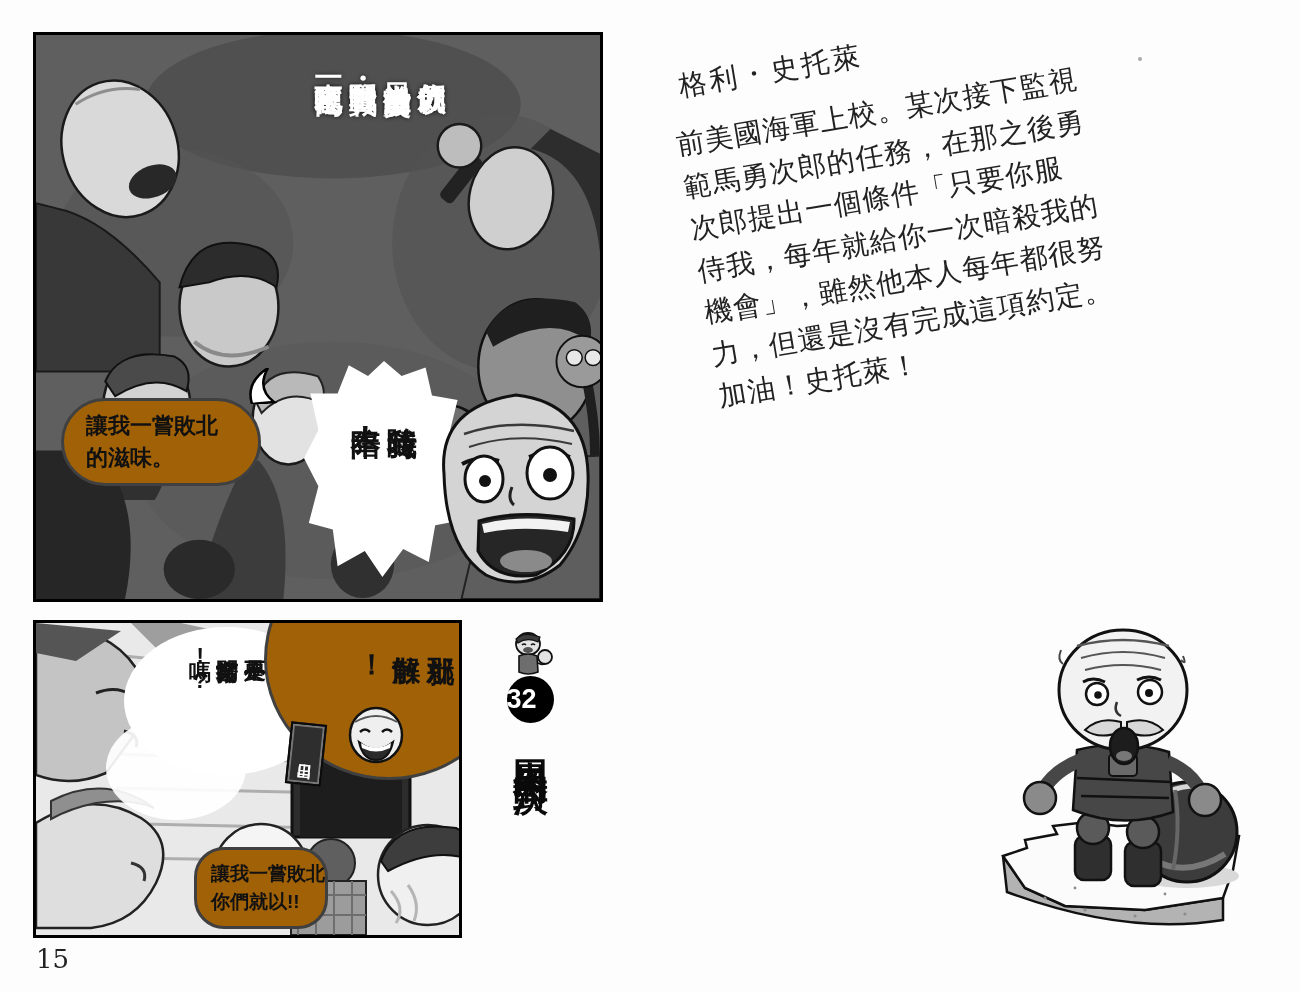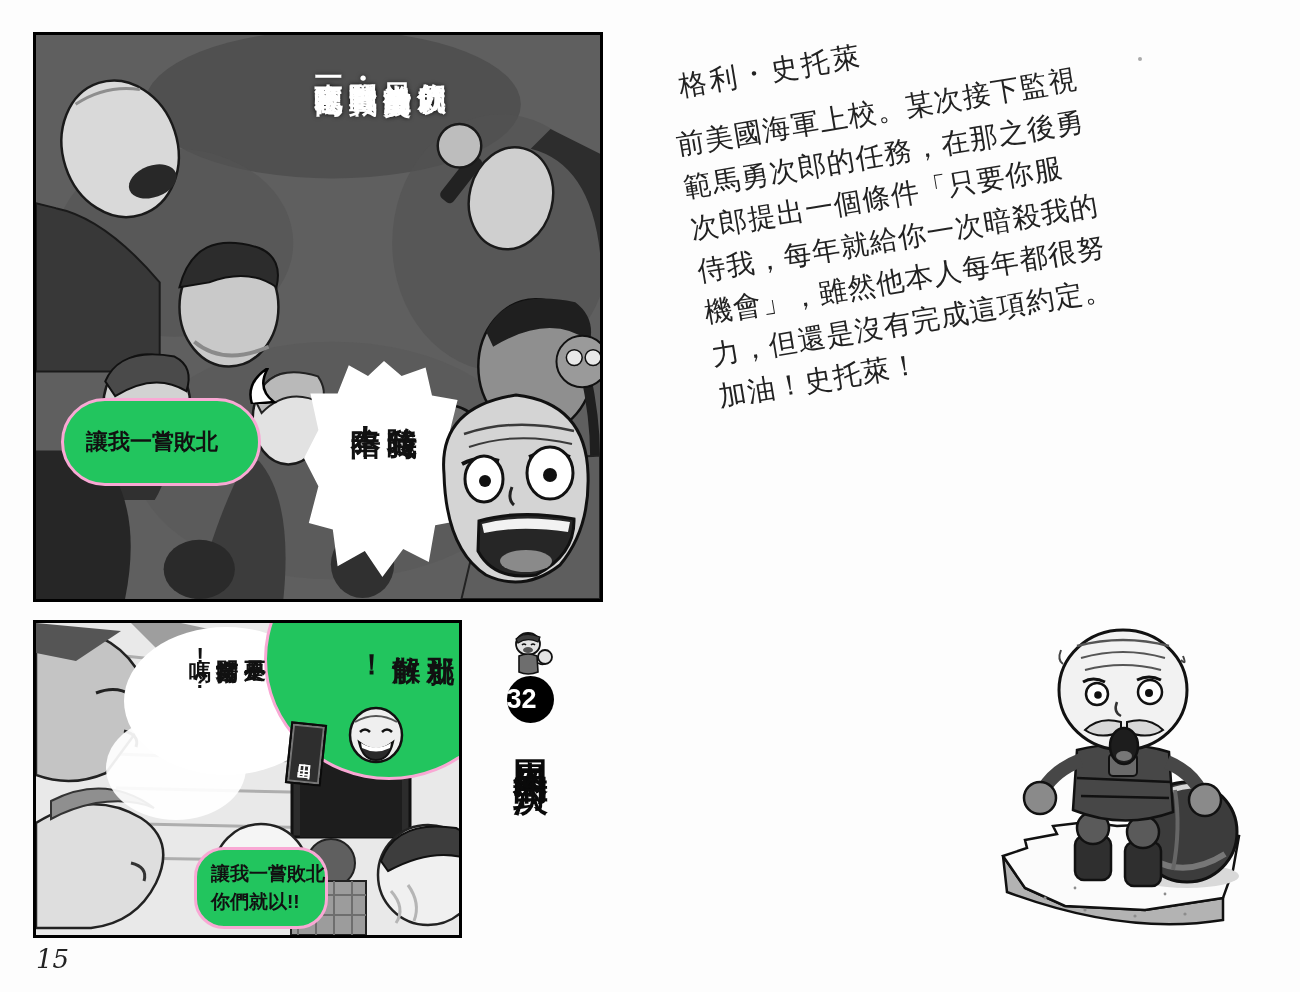--- a/index.html
+++ b/index.html
@@ -18,21 +18,21 @@
   .vtext .vcol{margin:0 3px;line-height:1.12;}
 
   
   .narration{
     position:absolute;right:150px;top:26px;height:252px;
     color:#fff;font-weight:bold;font-size:28px;
     text-shadow:0 0 4px rgba(0,0,0,.55);
     letter-spacing:1px;
   }
   
-  .bubble{position:absolute;background:#22c55e;border:3px solid #f9a8d4;box-sizing:border-box;}
+  .bubble{position:absolute;background:#a16207;border:3px solid #404040;box-sizing:border-box;}
   .bubble-defeat{
     left:25px;top:363px;width:200px;height:88px;border-radius:44px;
     display:flex;flex-direction:column;justify-content:center;padding-left:22px;
     font-size:22px;font-weight:bold;line-height:1.45;
   }
   .bubble-defeat .tail{position:absolute;top:-33px;left:180px;width:34px;height:36px;}
   
   .bubble-burst{
     position:absolute;left:268px;top:326px;width:160px;height:216px;background:#fff;
     clip-path:polygon(50% 0%,61% 7%,76% 3%,80% 16%,96% 18%,91% 33%,100% 46%,92% 58%,
@@ -78,21 +78,21 @@
   }
   
   .bio{
     position:absolute;left:664px;top:70px;width:540px;
     transform:rotate(-9.5deg);transform-origin:left top;color:#222;
   }
   .bio-title{font-size:28px;letter-spacing:3px;margin:0 0 18px 12px;}
   .bio-line{font-size:28px;line-height:1.52;letter-spacing:1px;white-space:nowrap;}
   
   .chibi{position:absolute;left:985px;top:598px;width:288px;height:344px;}
-  .page-number{position:absolute;left:36px;top:944px;font-family:"DejaVu Serif",serif;font-size:26px;color:#222;font-style:italic;}
+  .page-number{position:absolute;left:36px;top:944px;font-family:"DejaVu Serif",serif;font-size:26px;color:#222;}
   .speck{position:absolute;left:1138px;top:57px;width:4px;height:4px;border-radius:50%;background:#666;opacity:.55;}
 </style>
 </head>
 <body>
 
 <div class="stage">
 
   <div class="panel panel-top">
     <svg class="art" viewBox="0 0 570 570" preserveAspectRatio="none">
       <rect width="570" height="570" fill="#5f5f5f"></rect>
@@ -162,20 +162,21 @@
       <div class="vcol">日常生活突發的</div>
       <div class="vcol">戰鬥・〝實戰〞</div>
       <div class="vcol">來一較高下吧！</div>
     </div>
 
     <div class="bubble bubble-defeat">
       <svg class="tail" viewBox="0 0 34 36">
         <path d="M8,36 C3,20 10,9 24,0 C16,14 18,25 30,34 Z" fill="#fff" stroke="#000" stroke-width="2.5"></path>
       </svg>
       <div>讓我一嘗敗北</div>
+      <div>的滋味。</div>
     </div>
 
     <div class="bubble-burst">
       <div class="vtext">
         <div class="vcol">我隨時</div>
         <div class="vcol">奉陪！</div>
       </div>
     </div>
 
     <svg style="position:absolute;left:388px;top:344px;width:182px;height:222px;" viewBox="0 0 182 222">

